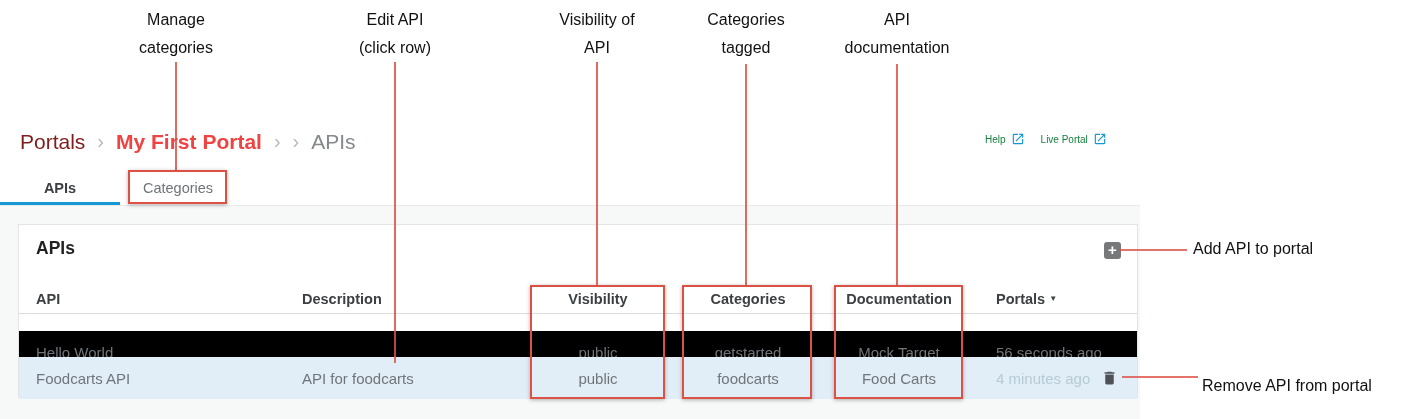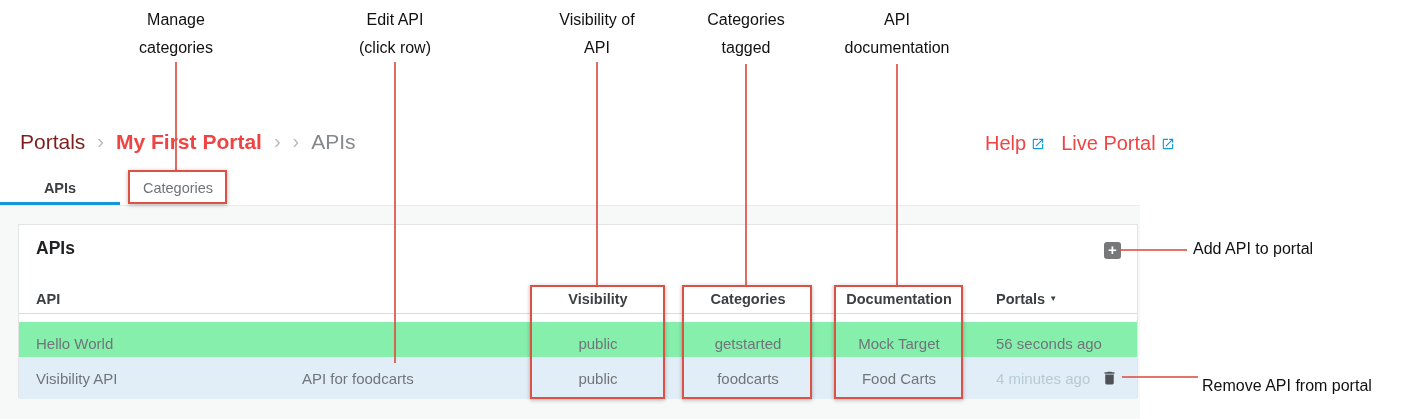--- a/index.html
+++ b/index.html
@@ -22,21 +22,21 @@
   .bc-chevron { color:#b6babd; font-size:20px; line-height:1; padding:0 0 2px 0; }
   .bc-dropdown {
     display:flex; align-items:center; justify-content:space-between;
     width:152px; height:31px; background:#f1f2f3; border-radius:3px;
     padding:0 12px; font-size:15px; color:#3c4043; cursor:pointer;
   }
   .bc-dropdown .caret { color:#80868b; font-size:11px; }
 
   .header-links {
     position:absolute; left:985px; top:132px; display:flex; gap:16px;
-    font-size:20px; color:#ef4444;
+    font-size:10px; color:#15803d;
   }
   .header-link { display:flex; align-items:center; gap:5px; cursor:pointer; }
   .ext-ico { width:14px; height:14px; fill:#1598d5; }
 
   .tab { position:absolute; top:170px; height:35px; display:flex;
     align-items:center; justify-content:center; font-size:14.5px; cursor:pointer; }
   .tab-apis { left:0; width:120px; color:#3c4043; font-weight:700; }
   .tab-categories { left:128px; width:100px; color:#6f7479; font-weight:400; }
   .tab-underline { position:absolute; left:0; top:202px; width:120px; height:3px;
     background:#1598d5; }
@@ -50,21 +50,21 @@
   .panel-title { position:absolute; left:17px; top:13px; font-size:17.5px;
     font-weight:700; color:#1f2123; }
   .add-btn { position:absolute; left:1085px; top:17px; width:17px; height:17px;
     background:#77787a; border-radius:3px; color:#ffffff; font-size:15px;
     line-height:16px; text-align:center; font-weight:700; cursor:pointer; }
 
   .thead { position:absolute; left:0; top:59px; width:1118px; height:30px;
     border-bottom:1px solid #d9dcde; font-size:14.5px; font-weight:700; color:#3c4043; }
   .trow  { position:absolute; left:0; width:1118px; height:43px; font-size:15px;
     color:#70757a; cursor:pointer; }
-  .trow-1 { top:97px;  border-bottom:1px solid #edeff0; background:#86efac; }
+  .trow-1 { top:106px;  border-bottom:1px solid #edeff0; background:#000000; }
   .trow-2 { top:132px; height:42px; background:#e2eef7; }
 
   .cell { position:absolute; top:0; height:100%; display:flex; align-items:center; }
   .c-api   { left:17px;  width:230px; }
   .c-desc  { left:283px; width:220px; }
   .c-vis   { left:514px; width:130px; justify-content:center; }
   .c-cat   { left:664px; width:130px; justify-content:center; }
   .c-doc   { left:815px; width:130px; justify-content:center; }
   .c-mod   { left:977px; width:125px; }
   .faded   { color:#b7cbd4; }
@@ -139,39 +139,40 @@
   <div class="band"></div>
 
   <div class="panel">
     <div class="panel-title">APIs</div>
     <div class="add-btn">
       <span>+</span>
     </div>
 
     <div class="thead">
       <div class="cell c-api">API</div>
+      <div class="cell c-desc">Description</div>
       <div class="cell c-vis">Visibility</div>
       <div class="cell c-cat">Categories</div>
       <div class="cell c-doc">Documentation</div>
       <div class="cell c-mod">
         <span>Portals</span>
         <span class="sort-ico">▼</span>
       </div>
     </div>
 
     <div class="trow trow-1">
       <div class="cell c-api">Hello World</div>
       <div class="cell c-vis">public</div>
       <div class="cell c-cat">getstarted</div>
       <div class="cell c-doc">Mock Target</div>
       <div class="cell c-mod">56 seconds ago</div>
     </div>
 
     <div class="trow trow-2">
-      <div class="cell c-api">Visibility API</div>
+      <div class="cell c-api">Foodcarts API</div>
       <div class="cell c-desc">API for foodcarts</div>
       <div class="cell c-vis">public</div>
       <div class="cell c-cat">foodcarts</div>
       <div class="cell c-doc">Food Carts</div>
       <div class="cell c-mod faded">4 minutes ago</div>
       <svg class="trash" viewBox="0 0 24 24">
         <path d="M6 19c0 1.1.9 2 2 2h8c1.1 0 2-.9 2-2V7H6v12zM19 4h-3.5l-1-1h-5l-1 1H5v2h14V4z"></path>
       </svg>
     </div>
   </div>

